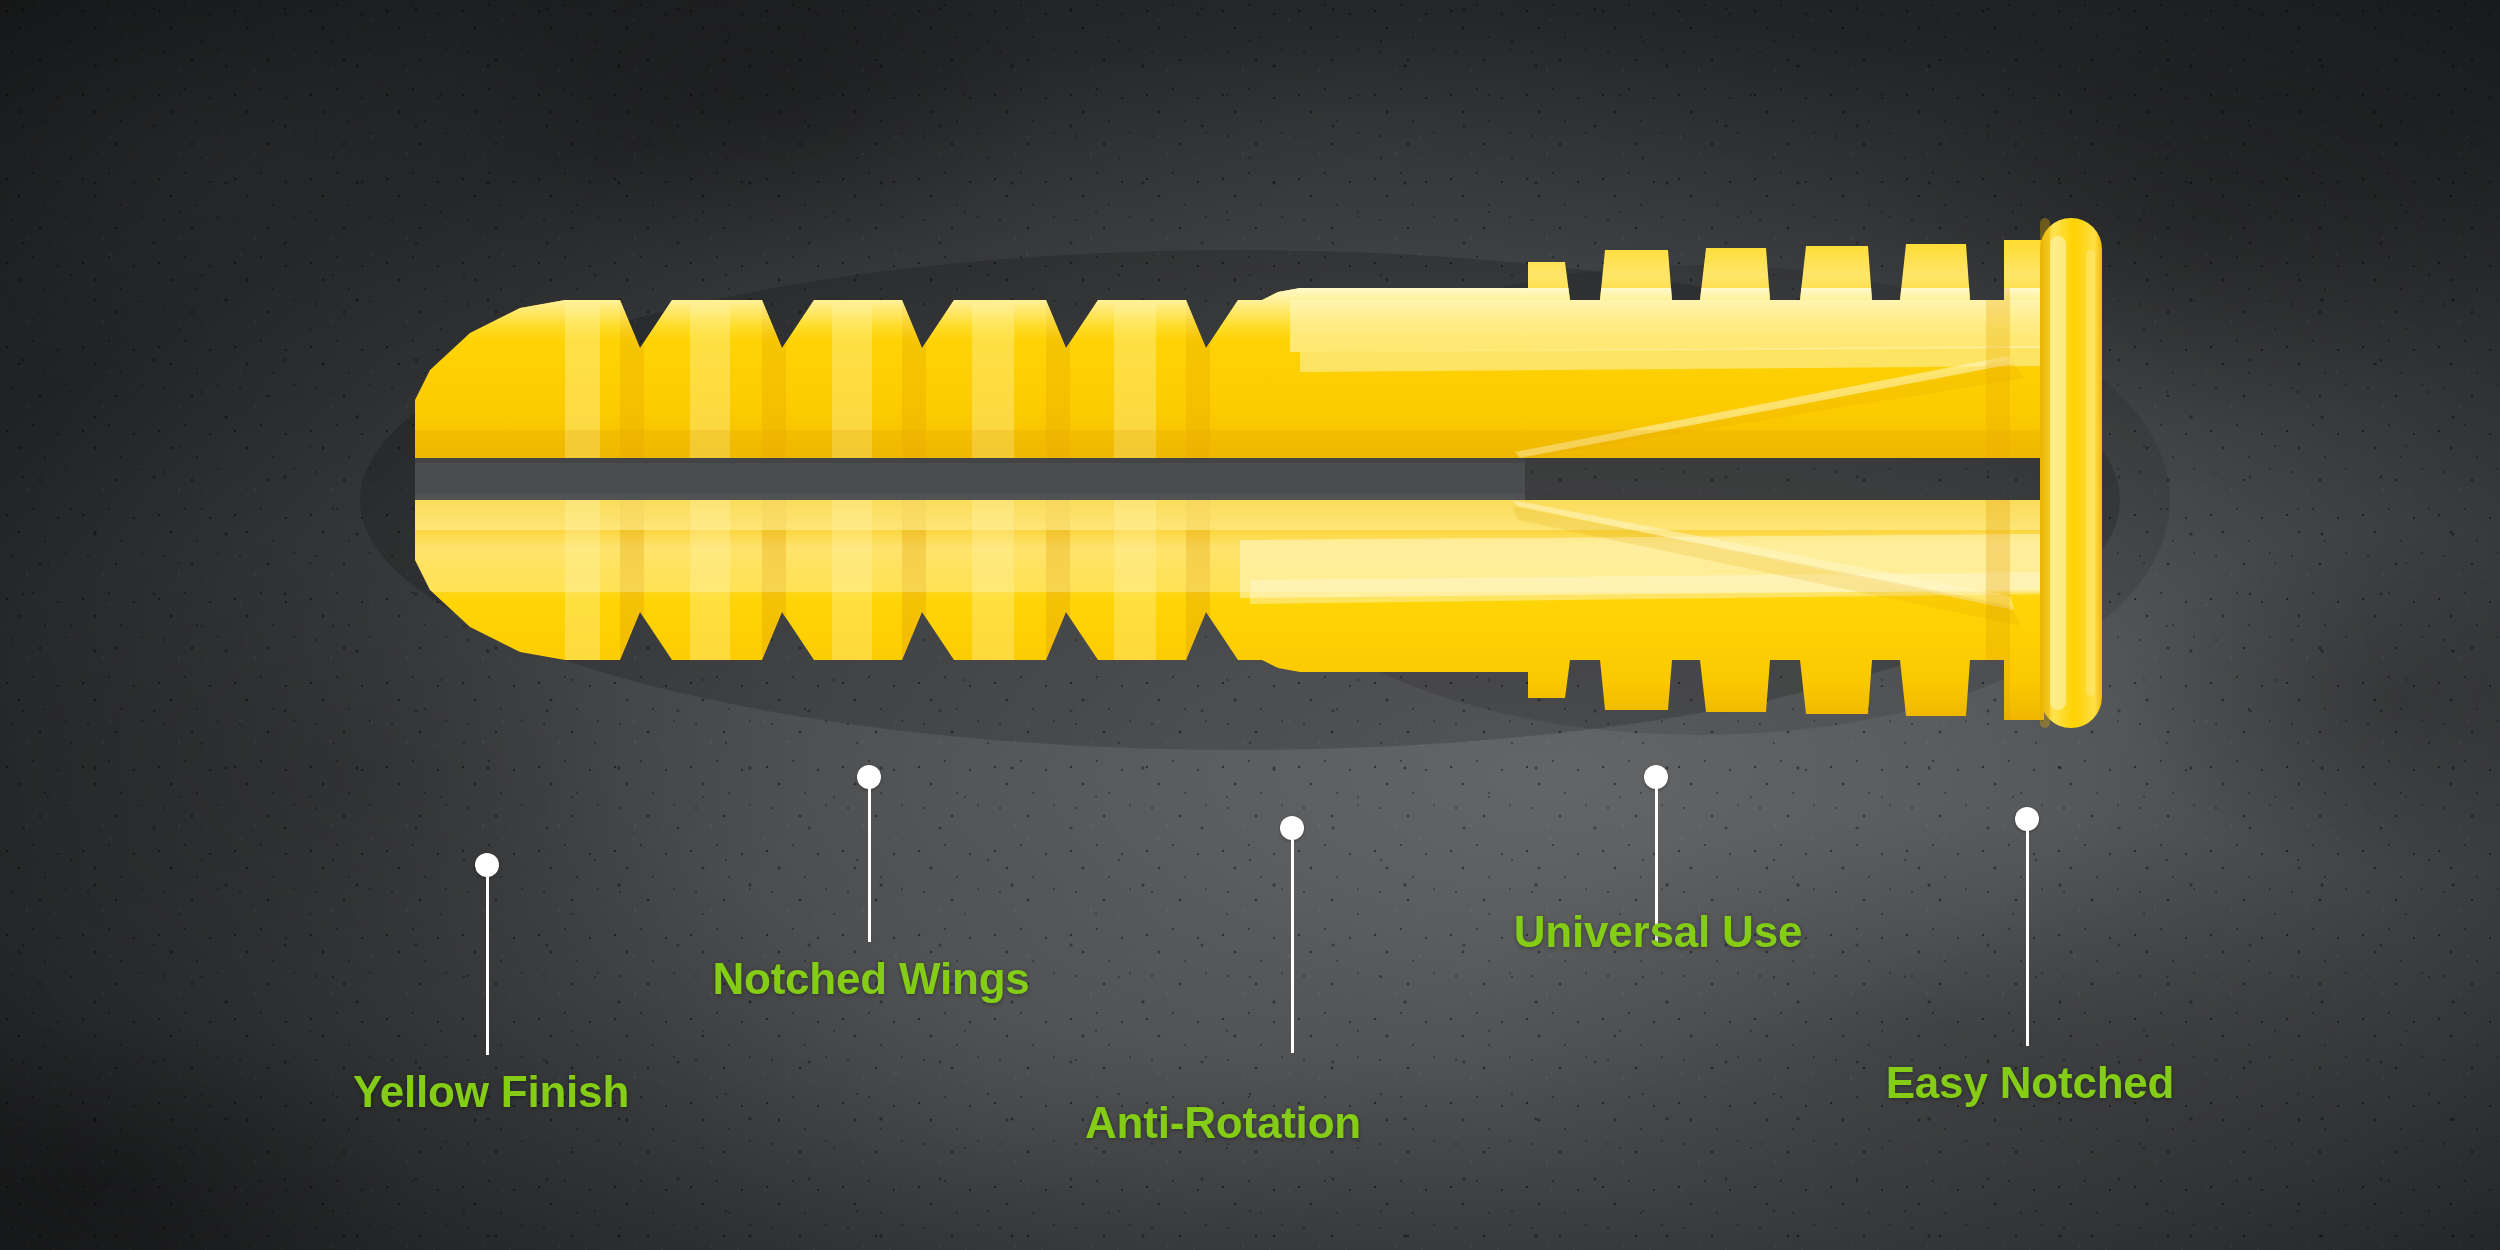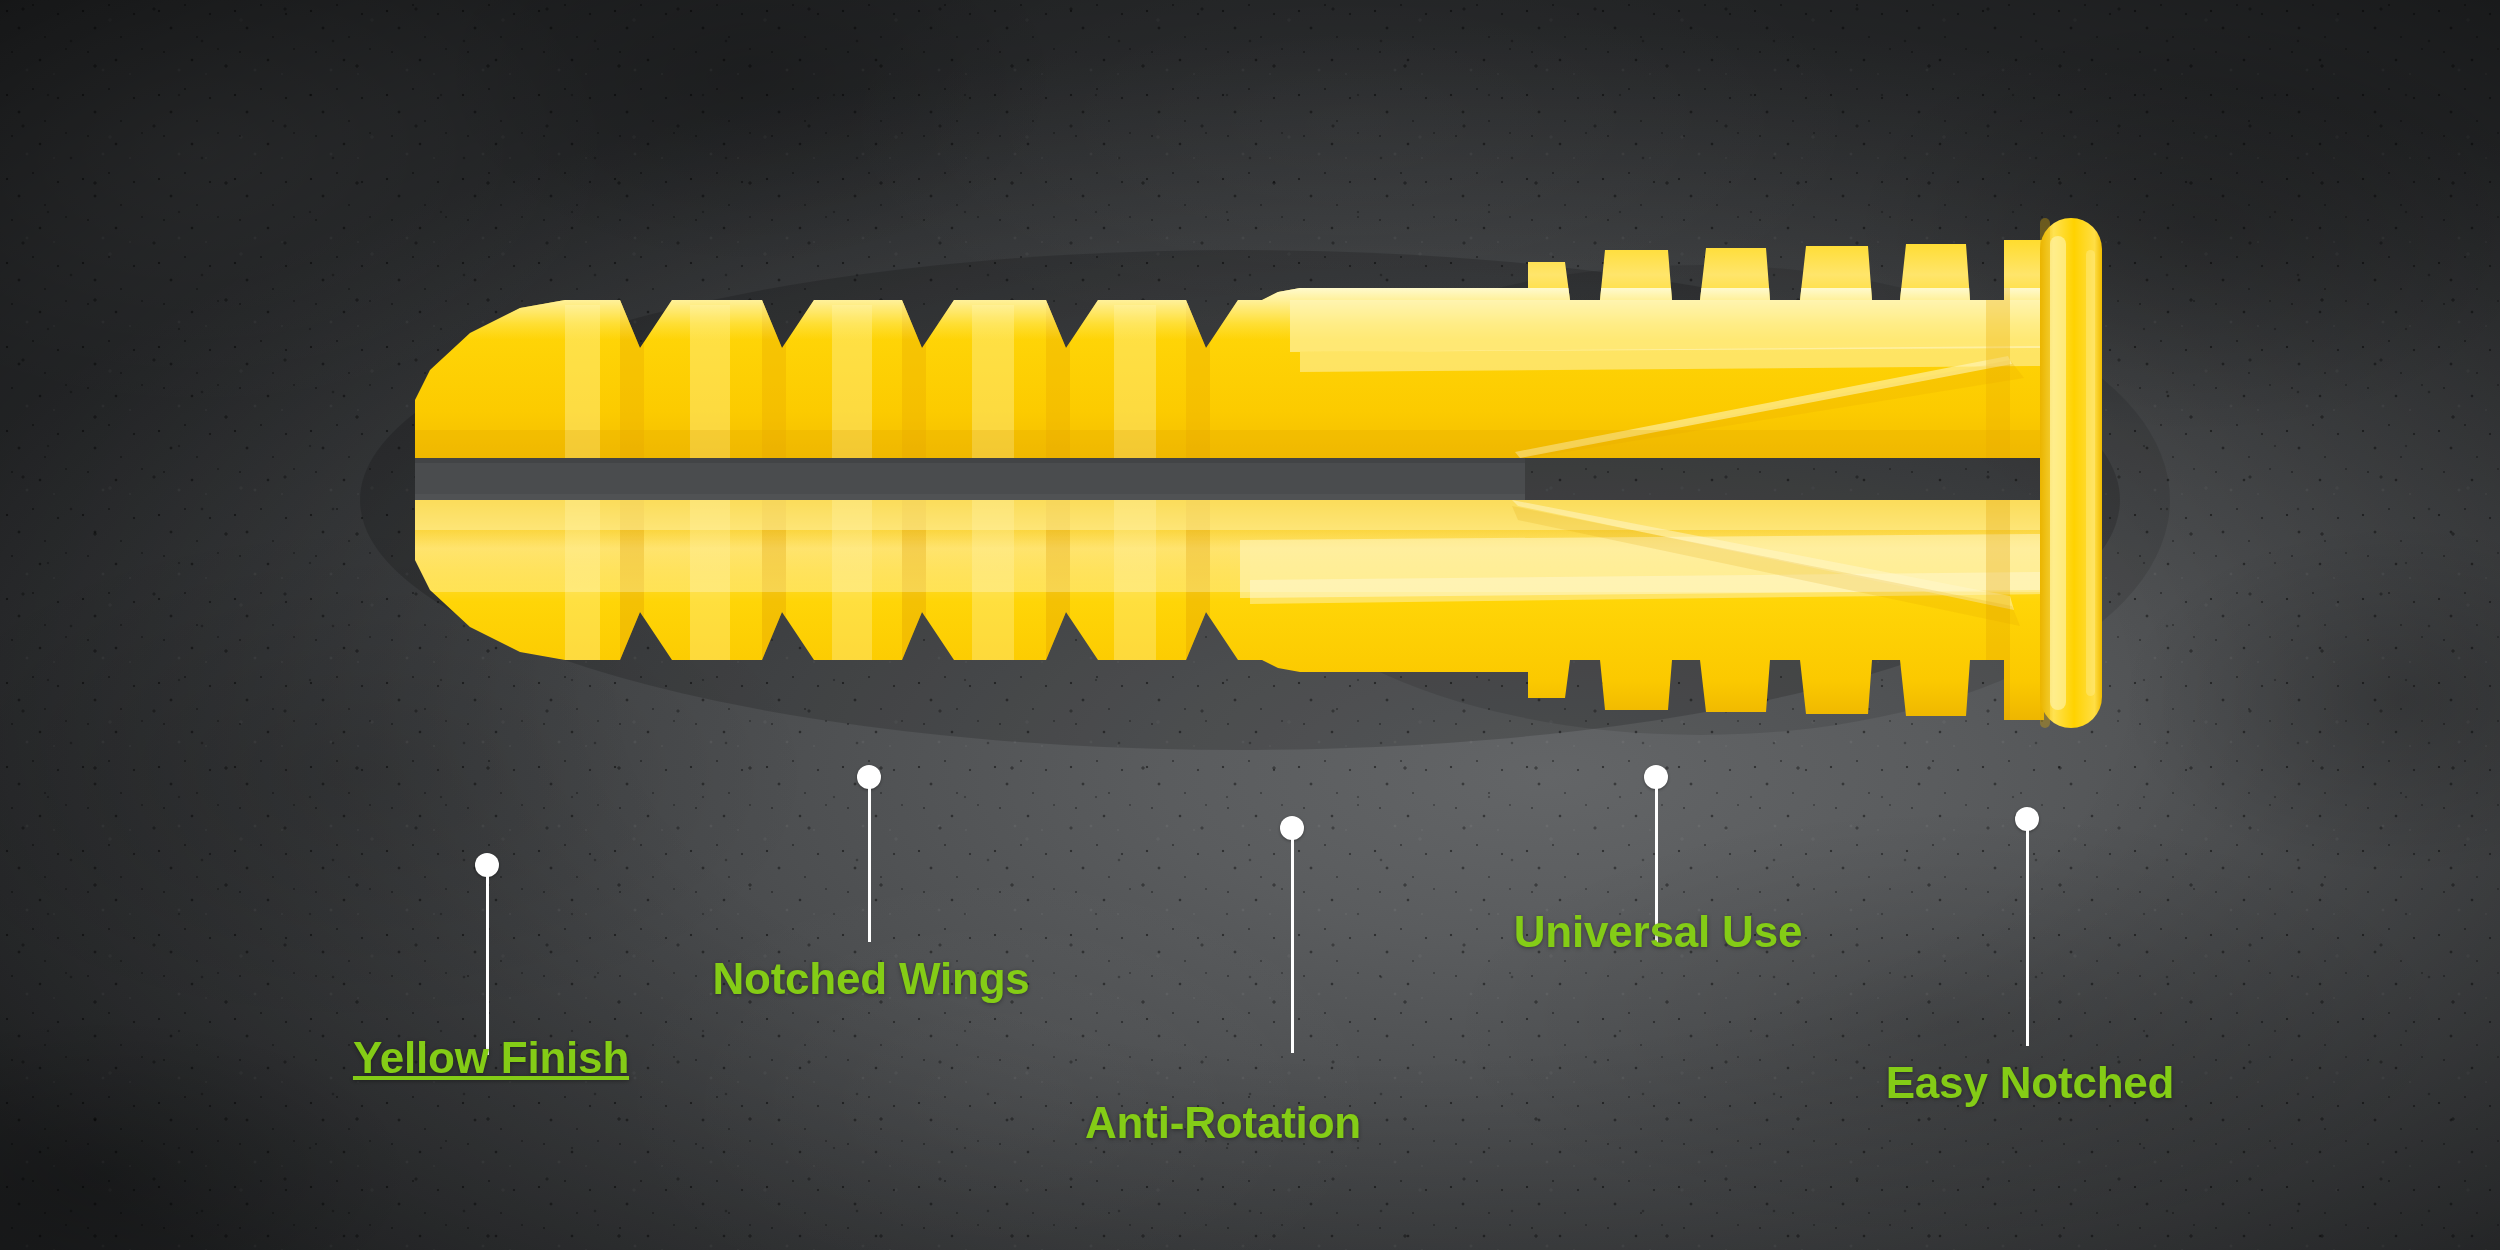--- a/index.html
+++ b/index.html
@@ -274,21 +274,21 @@
       <rect x="2040" y="218" width="62" height="510" rx="31" ry="31" fill="url(#gFlange)"></rect>
       <rect x="2050" y="236" width="16" height="474" rx="8" ry="8" fill="#FFF7BE" opacity="0.55"></rect>
       <rect x="2086" y="250" width="9" height="446" rx="4.5" ry="4.5" fill="#FFF0A0" opacity="0.35"></rect>
       <rect x="2040" y="218" width="10" height="510" rx="5" ry="5" fill="#E3AE00" opacity="0.35"></rect>
     </g>
   </svg>
 
   <div class="callout">
     <div class="dot" style="left: 475px; top: 853px;"></div>
     <div class="stem" style="left: 485.5px; top: 865px; height: 190px;"></div>
-    <div class="label" style="left: 491px; top: 1036px; text-decoration: underline;">Yellow Finish</div>
+    <div class="label" style="left: 491px; top: 1070px;">Yellow Finish</div>
   </div>
 
   <div class="callout">
     <div class="dot" style="left: 857px; top: 765px;"></div>
     <div class="stem" style="left: 867.5px; top: 777px; height: 165px;"></div>
     <div class="label" style="left: 871px; top: 957px;">Notched Wings</div>
   </div>
 
   <div class="callout">
     <div class="dot" style="left: 1280px; top: 816px;"></div>

